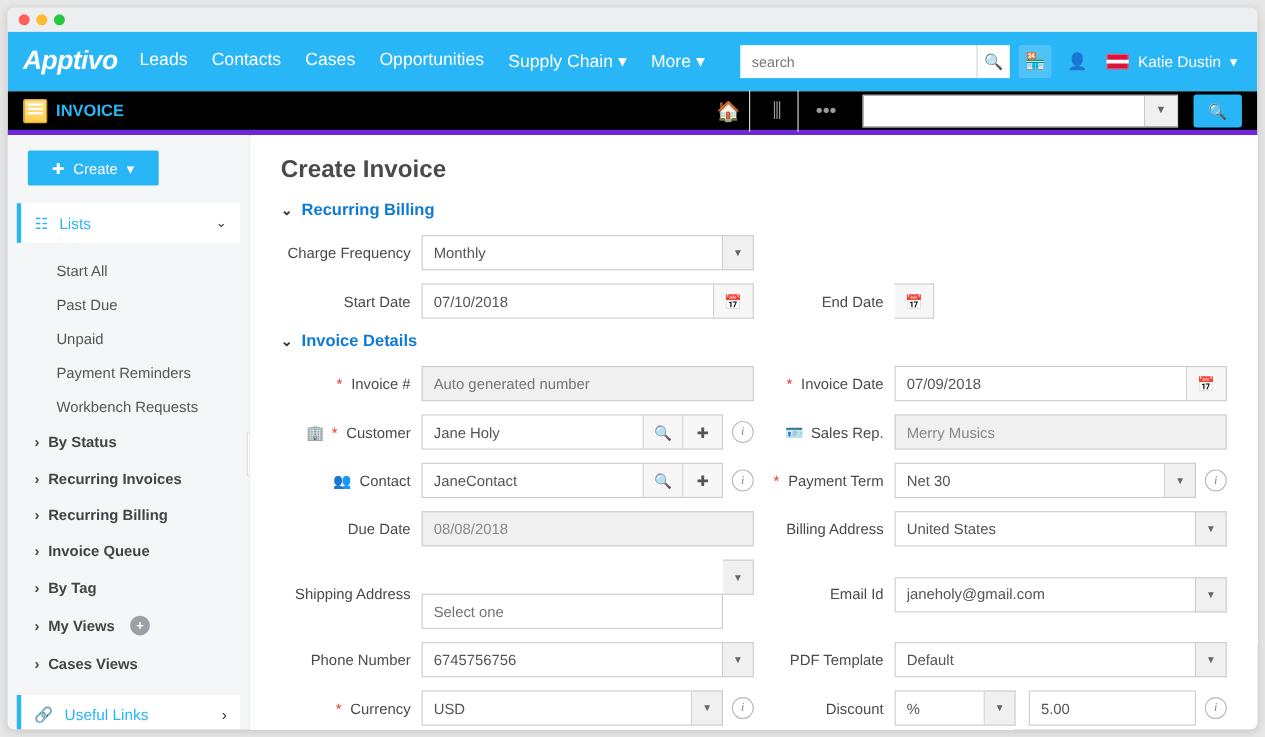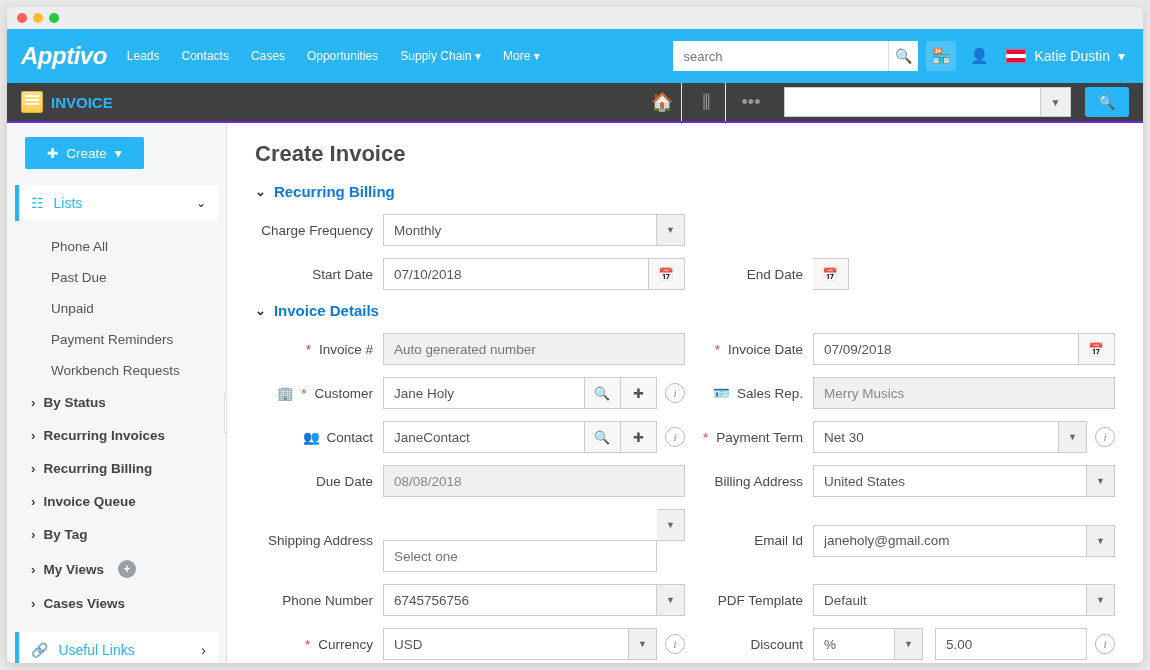--- a/index.html
+++ b/index.html
@@ -4,31 +4,31 @@
 <style>
 * { box-sizing: border-box; margin: 0; padding: 0; font-family: -apple-system, BlinkMacSystemFont, "Segoe UI", Helvetica, Arial, sans-serif; }
 body { background: #e8e8e8; width: 1150px; height: 670px; overflow: hidden; }
 .window { width: 1136px; height: 656px; margin: 7px; background: #fff; border-radius: 6px; overflow: hidden; box-shadow: 0 2px 10px rgba(0,0,0,.15); position: relative;}
 .titlebar { height: 22px; background: #edeef0; display: flex; align-items: center; padding: 0 10px; gap: 6px; }
 .dot { width: 10px; height: 10px; border-radius: 50%; }
 .dot.red { background: #ff5f57; } .dot.yellow { background: #febc2e; } .dot.green { background: #28c840; }
 
 .topnav { height: 54px; background: #29b6f6; display: flex; align-items: center; padding: 0 14px; color: #fff; }
 .logo { font-size: 24px; font-style: italic; font-weight: 700; margin-right: 20px; letter-spacing: -.5px;}
-.nav-items { display: flex; gap: 22px; font-size: 12px; }
+.nav-items { display: flex; gap: 22px; font-size: 16px; }
 .nav-item { cursor: pointer; }
 .nav-right { margin-left: auto; display: flex; align-items: center; gap: 8px; }
 .search-box { display: flex; }
 .search-box input { width: 215px; height: 30px; border: none; padding: 0 10px; font-size: 13px; color: #888; }
 .search-box button { width: 30px; height: 30px; background: #fff; border: none; border-left: 1px solid #ddd; cursor: pointer; font-size: 14px; }
 .nav-ico { width: 30px; height: 30px; background: rgba(255,255,255,.18); border-radius: 3px; display:flex; align-items:center; justify-content:center; font-size:15px; cursor:pointer;}
 .user-pill { display:flex; align-items:center; gap:8px; font-size:14px; cursor:pointer; padding:0 4px;}
 .user-flag { width:20px; height:14px; background:linear-gradient(#dc143c 33%,#fff 33% 66%, #dc143c 66%); border:1px solid rgba(255,255,255,.3);}
 
-.subhead { height: 40px; background: #404040; border-bottom: 2px solid #6d28d9; display: flex; align-items: center; padding: 0 14px; }
+.subhead { height: 40px; background: #000000; border-bottom: 5px solid #6d28d9; display: flex; align-items: center; padding: 0 14px; }
 .subhead-title { color: #29b6f6; font-weight: 700; font-size: 15px; display:flex; align-items:center; gap:8px;}
 .inv-ico { width:22px; height:22px; background:linear-gradient(#ffe08a,#ffcd4d); border:1px solid #e0b030; border-radius:2px; position:relative;}
 .inv-ico::after{content:""; position:absolute; top:3px; left:3px; right:3px; height:2px; background:#fff; box-shadow:0 4px 0 #fff, 0 8px 0 #fff;}
 .subhead-right { margin-left:auto; display:flex; align-items:center; gap:6px; }
 .sh-ico { width:38px; height:38px; display:flex; align-items:center; justify-content:center; color:#9a9a9a; font-size:18px; cursor:pointer; border-right:1px solid #e2e2e2;}
 .sh-search { display:flex; border:1px solid #ccc; margin-left:8px;}
 .sh-search input { width:255px; height:28px; border:none; padding:0 8px; font-size:13px;}
 .sh-search .dd { width:30px; height:28px; border-left:1px solid #ccc; background:#f0f0f0; display:flex; align-items:center; justify-content:center; cursor:pointer; font-size:10px; color:#666;}
 .sh-go { width:44px; height:30px; background:#29b6f6; border:none; color:#fff; border-radius:3px; margin-left:8px; cursor:pointer; font-size:14px;}
 
@@ -124,21 +124,21 @@
       <button class="create-btn">
         <span>✚</span>
         <span>Create</span>
         <span>▾</span>
       </button>
       <div class="lists-head">
         <span>☷</span>
         <span>Lists</span>
         <span class="chev">⌄</span>
       </div>
-      <div class="side-sub">Phone All</div>
+      <div class="side-sub">Start All</div>
       <div class="side-sub">Past Due</div>
       <div class="side-sub">Unpaid</div>
       <div class="side-sub">Payment Reminders</div>
       <div class="side-sub">Workbench Requests</div>
 
       <div class="side-sec">
           <span class="tri"></span>
           <span>By Status</span>
         </div>
       <div class="side-sec">

